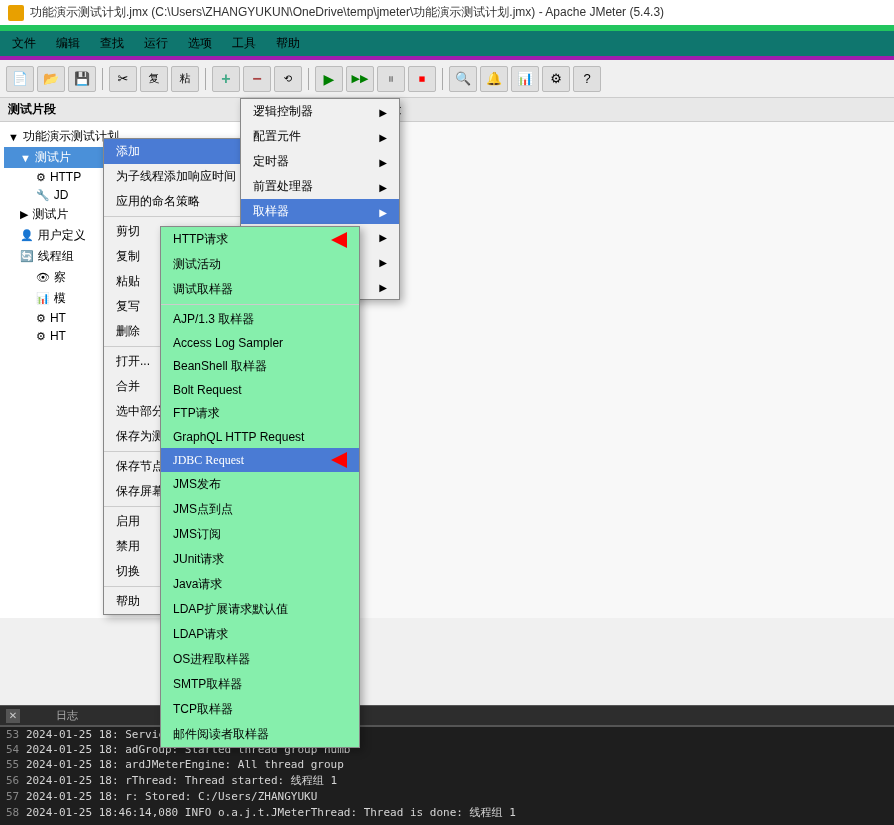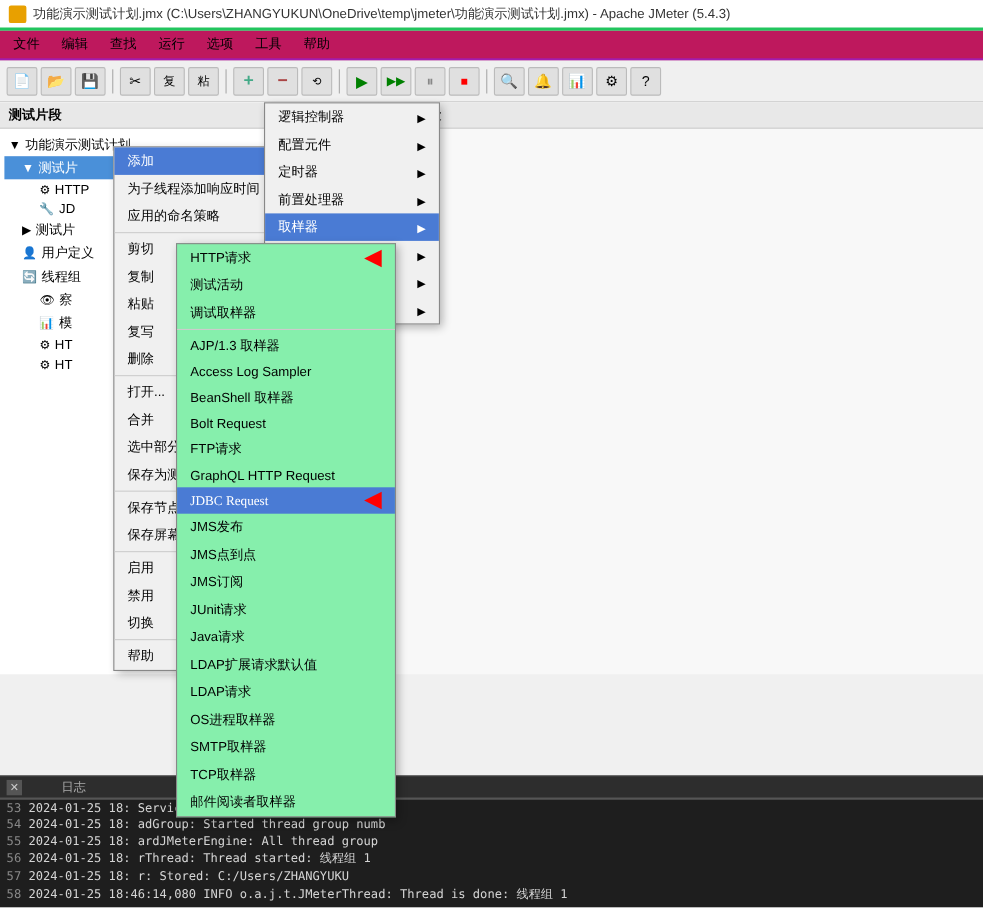--- a/index.html
+++ b/index.html
@@ -9,39 +9,39 @@
       font-family: 'SimSun', 'Microsoft YaHei', sans-serif;
       font-size: 12px;
       background: #f0f0f0;
       overflow: hidden;
       position: relative;
     }
 
     
     .title-bar {
       background: #fff;
-      border-bottom: 3px solid #22c55e;
+      border-bottom: 6px solid #22c55e;
       padding: 4px 8px;
       font-size: 12px;
       color: #333;
       display: flex;
       align-items: flex-end;
       gap: 6px;
     }
     .title-bar-icon {
       width: 16px; height: 16px;
       background: #e8a000;
       border-radius: 2px;
       display: inline-block;
     }
 
     
     .menu-bar {
-      background: #be185d;
-      border-bottom: 2px solid #a21caf;
+      background: #0f766e;
+      border-bottom: 4px solid #a21caf;
       padding: 2px 4px;
       display: flex;
       gap: 4px;
     }
     .menu-item {
       padding: 2px 8px;
       cursor: pointer;
       font-size: 12px;
       color: #000;
     }

